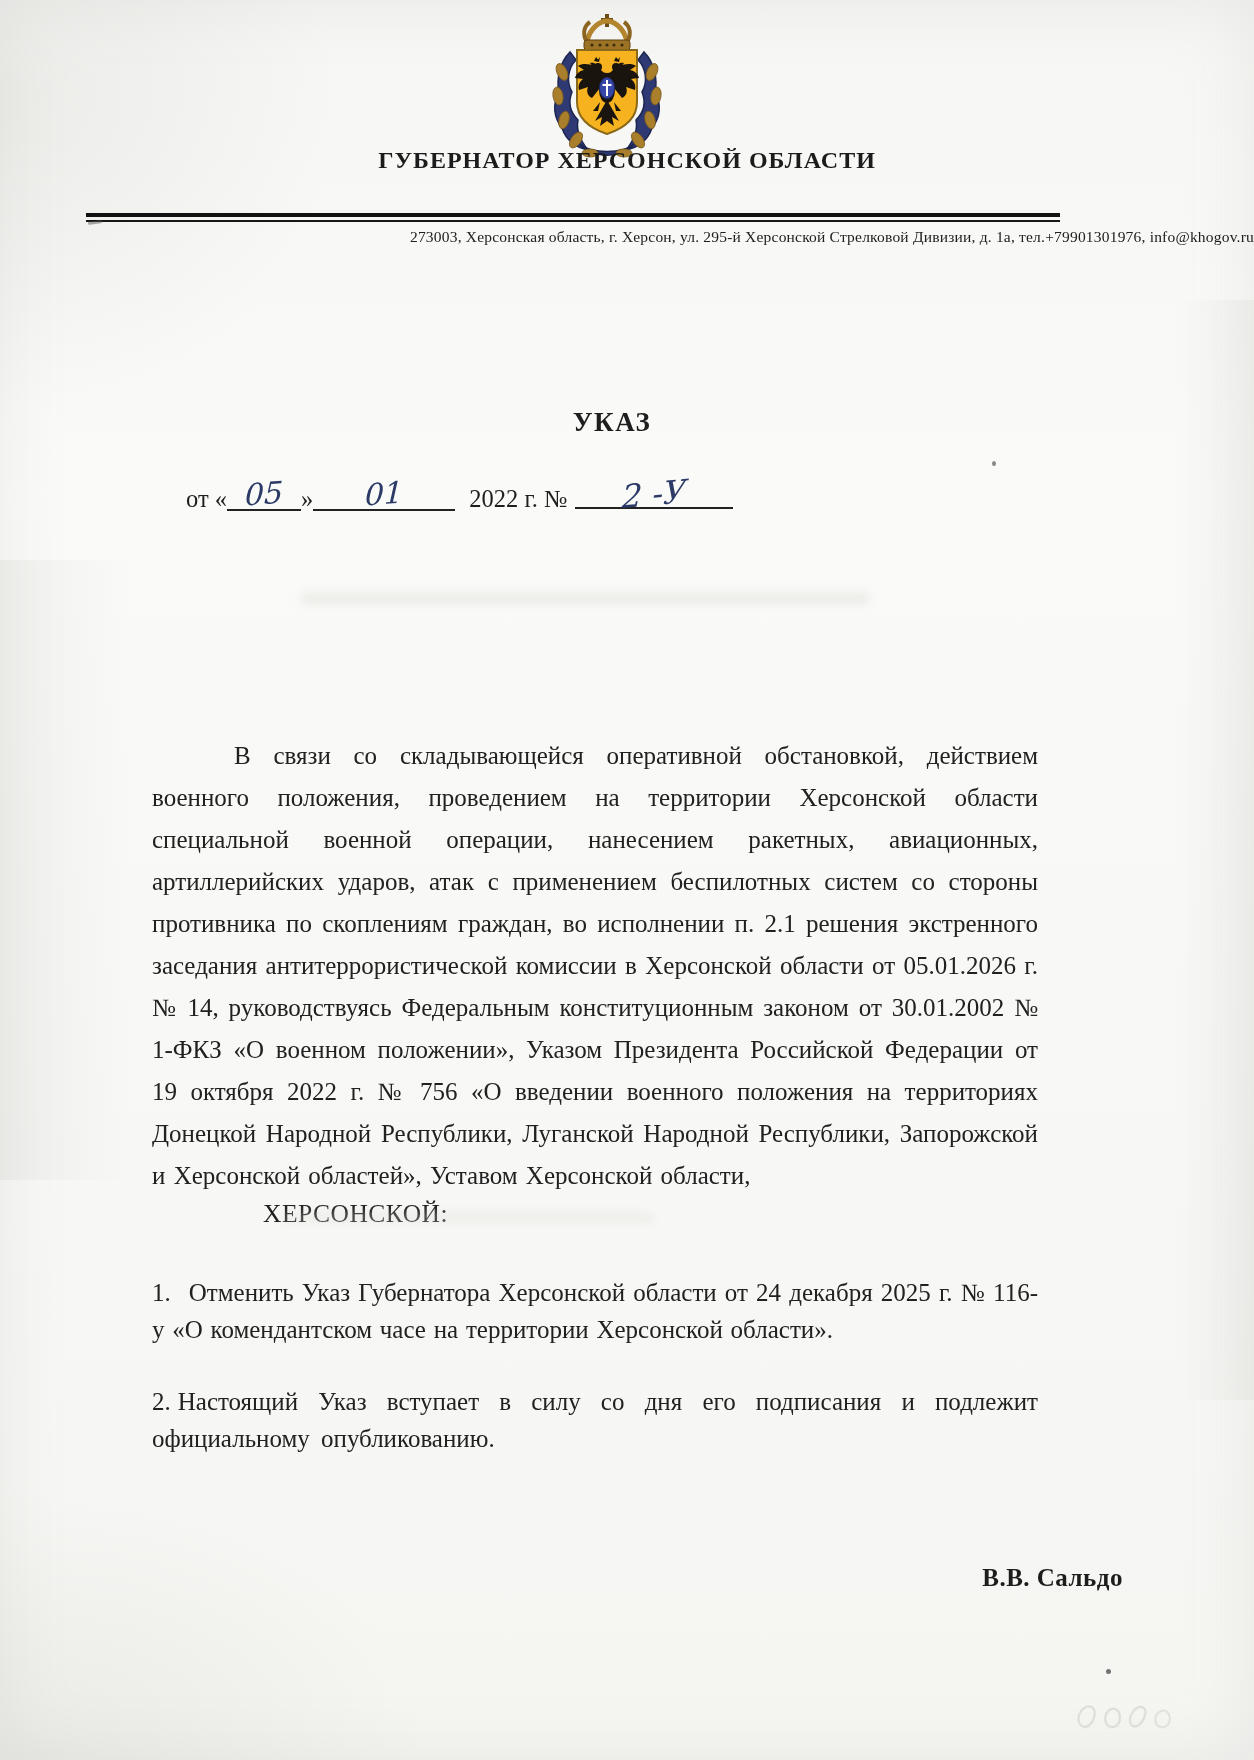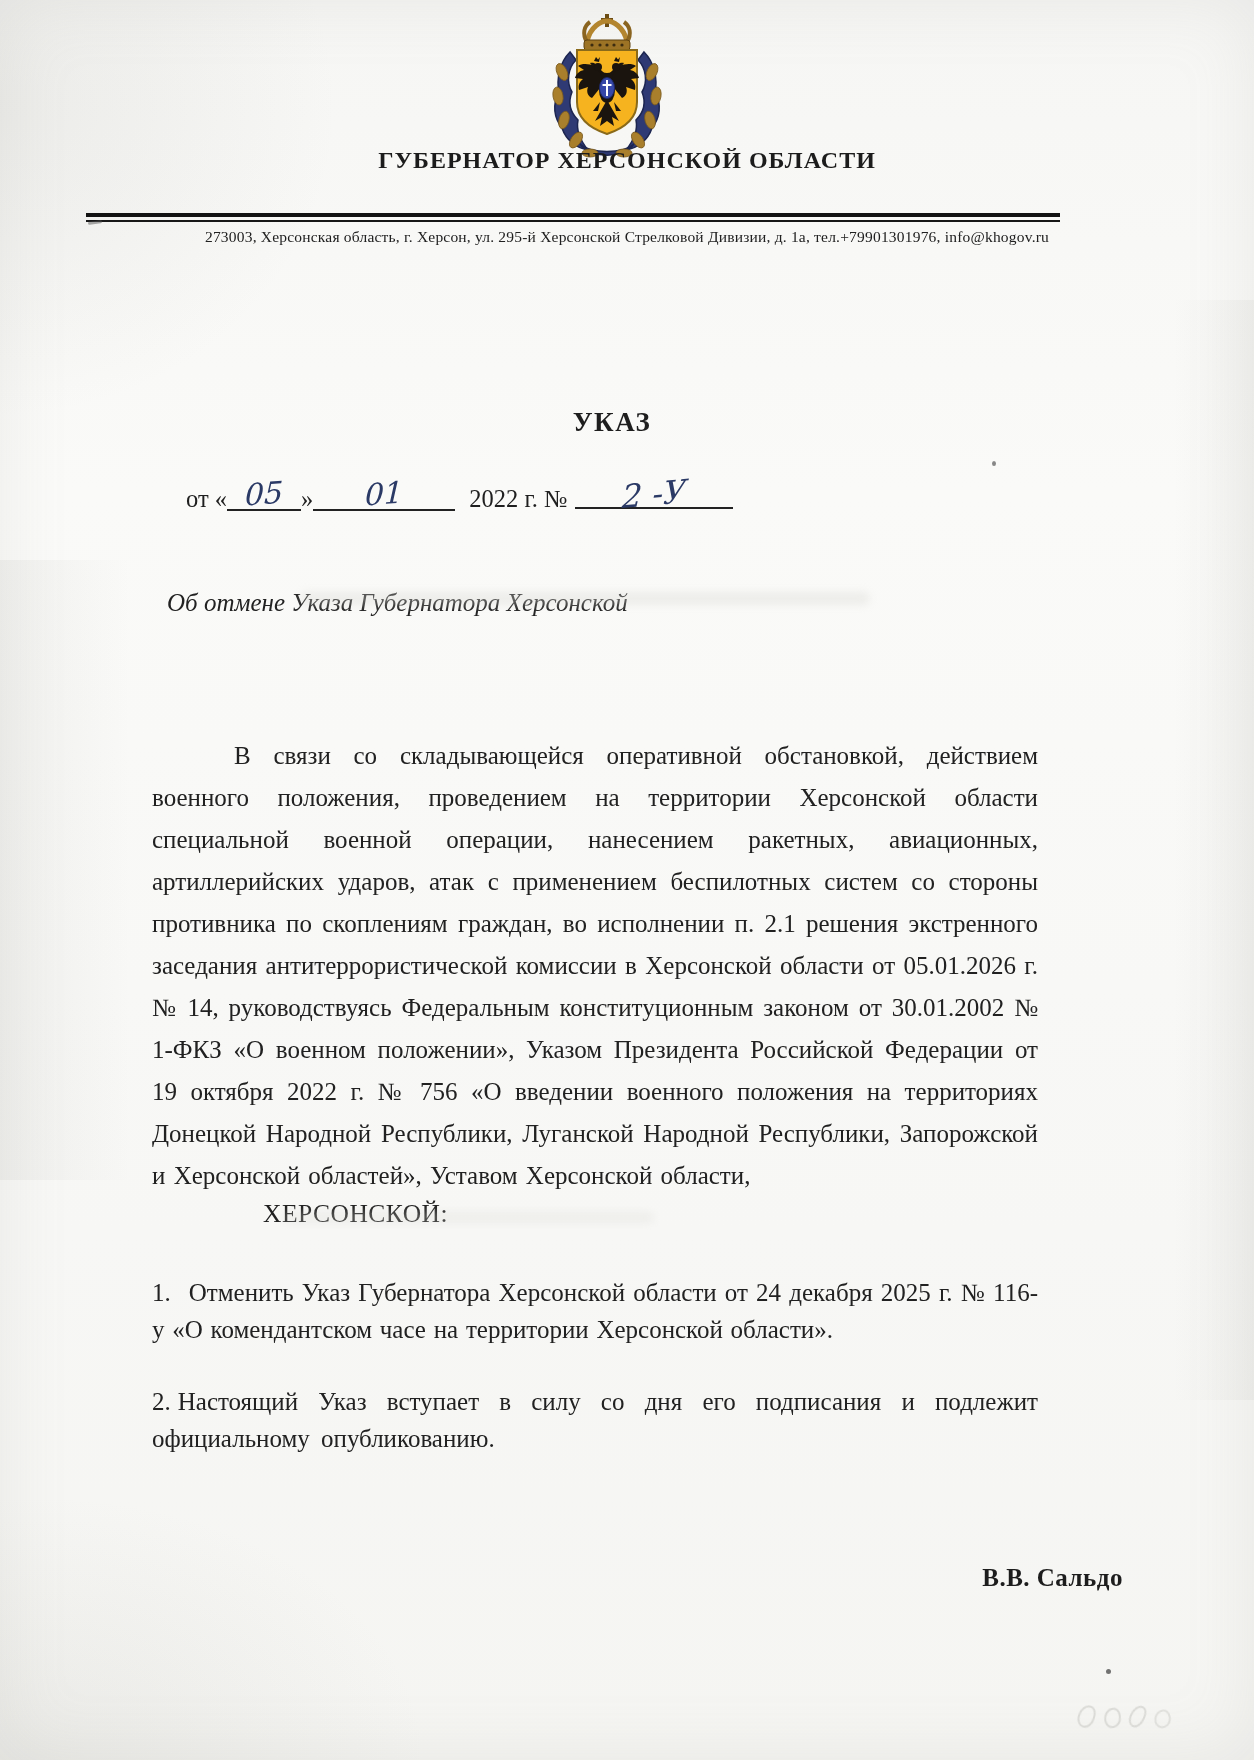--- a/index.html
+++ b/index.html
@@ -25,21 +25,21 @@
   .org-title{
     position:absolute;left:0;top:147px;width:100%;
     text-align:center;font-weight:bold;font-size:24px;letter-spacing:1px;color:#1c1c1c;
   }
   .header-rule{
     position:absolute;left:86px;top:213px;width:974px;height:3px;
     border-top:4px solid #121212;border-bottom:2px solid #171717;
   }
   .address{
     position:absolute;left:0;top:228px;width:100%;
-    text-align:center;font-size:15.5px;color:#202020;letter-spacing:.2px;
+    text-align:right;font-size:15.5px;color:#202020;letter-spacing:.2px;
   }
 
   .ukaz-title{
     position:absolute;left:-15px;top:407px;width:100%;
     text-align:center;font-weight:bold;font-size:27px;letter-spacing:1.5px;color:#1e1e1e;
   }
 
   .date-line{
     position:absolute;left:186px;top:477px;
     font-size:24.5px;color:#1f1f1f;white-space:nowrap;
@@ -186,21 +186,20 @@
 
   <div class="address">273003, Херсонская область, г. Херсон, ул. 295-й Херсонской Стрелковой Дивизии, д. 1а, тел.+79901301976, info@khogov.ru</div>
 
   <div class="ukaz-title">УКАЗ</div>
 
   <div class="date-line">
     <span>от «</span><span class="blank day"><span class="hw">05</span></span><span>»</span><span class="blank month"><span class="hw">01</span></span><span>2022 г. №</span><span class="blank num"><span class="hw">2 -У</span></span>
   </div>
 
   <div class="subject">
-    <div>Об отмене Указа Губернатора Херсонской</div>
   </div>
 
   <div class="preamble">В связи со складывающейся оперативной обстановкой, действием военного положения, проведением на территории Херсонской области специальной военной операции, нанесением ракетных, авиационных, артиллерийских ударов, атак с применением беспилотных систем со стороны противника по скоплениям граждан, во исполнении п. 2.1 решения экстренного заседания антитеррористической комиссии в Херсонской области от 05.01.2026 г. № 14, руководствуясь Федеральным конституционным законом от 30.01.2002 № 1-ФКЗ «О военном положении», Указом Президента Российской Федерации от 19 октября 2022 г. № 756 «О введении военного положения на территориях Донецкой Народной Республики, Луганской Народной Республики, Запорожской и Херсонской областей», Уставом Херсонской области,</div>
 
   <div class="resolution-heading">ХЕРСОНСКОЙ:</div>
 
   <div class="decree-item first">
     <span class="item-num">1.</span><span>Отменить Указ Губернатора Херсонской области от 24 декабря 2025 г. № 116-у «О комендантском часе на территории Херсонской области».</span>
   </div>
 

